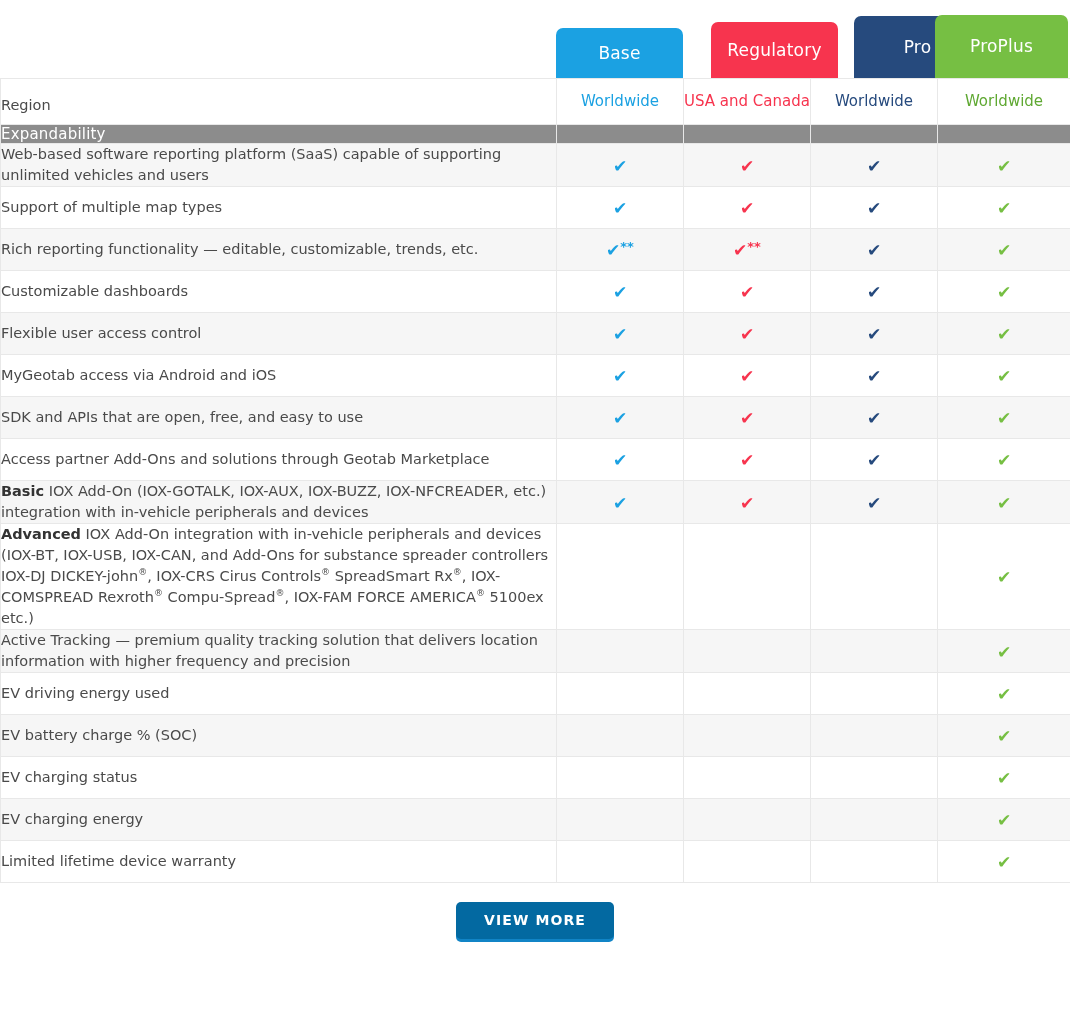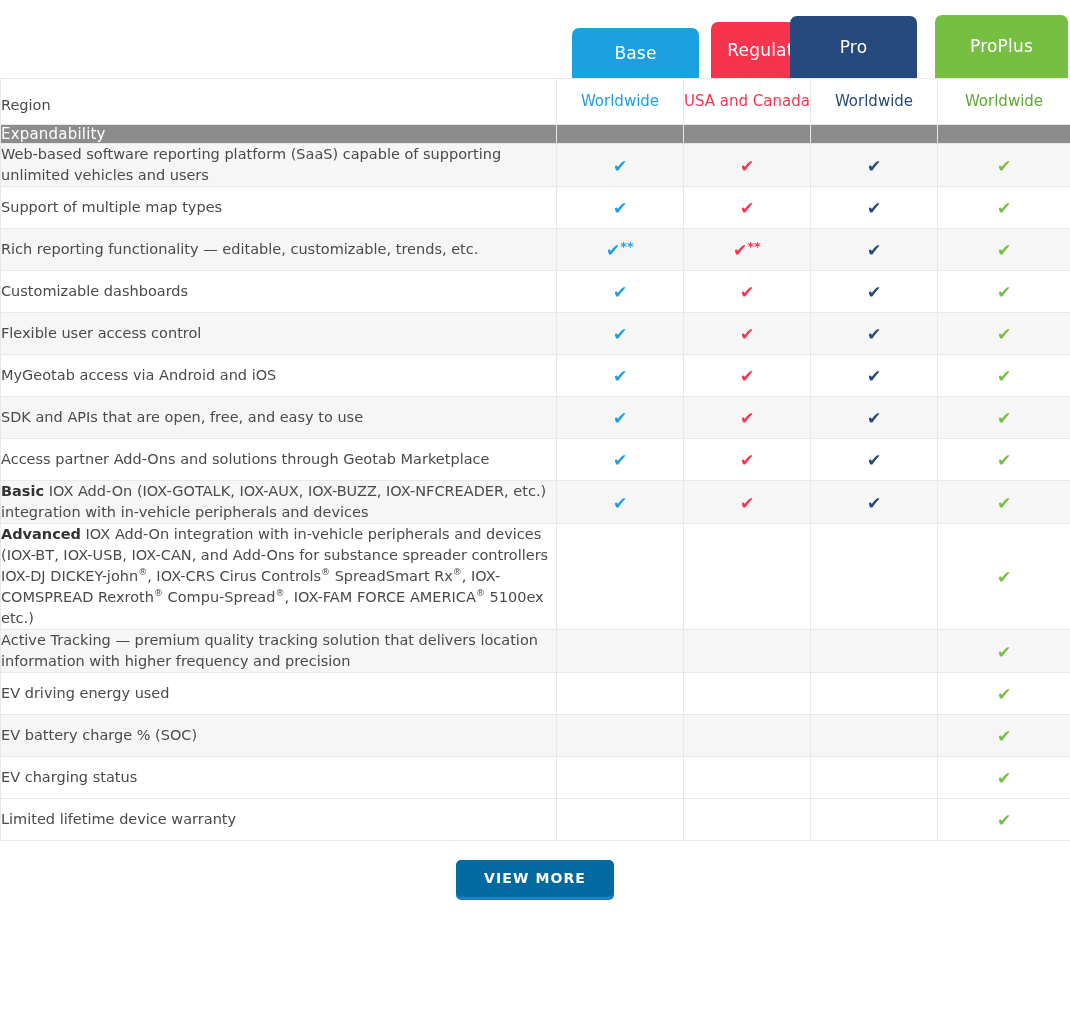--- a/index.html
+++ b/index.html
@@ -29,23 +29,23 @@
     border-radius: 7px 7px 0 0;
     color: #ffffff;
     font-size: 17px;
     letter-spacing: .2px;
     display: flex;
     align-items: center;
     justify-content: center;
     text-align: center;
     line-height: 1.1;
   }
-  .tab-base     { left: 572px; width: 127px; height: 50px; }
+  .tab-base     { left: 556px; width: 127px; height: 50px; }
   .tab-reg      { left: 683px; width: 127px; height: 56px; margin-left: 28px; }
-  .tab-pro      { left: 790px; width: 127px; height: 62px; }
+  .tab-pro      { left: 854px; width: 127px; height: 62px; }
   .tab-proplus  { left: 935px; width: 133px; height: 63px; }
 
   
   table.cmp {
     border-collapse: collapse;
     width: 1070px;
     table-layout: fixed;
   }
   table.cmp col.c-feature { width: 556px; }
   table.cmp col.c-plan    { width: 127px; }
@@ -263,20 +263,27 @@
         <td class="mark"></td>
         <td class="mark"><span class="ck" style="color: rgb(118, 191, 67);">✔</span></td>
       </tr>
       <tr class="plain">
         <td class="feature">EV charging status</td>
         <td class="mark"></td>
         <td class="mark"></td>
         <td class="mark"></td>
         <td class="mark"><span class="ck" style="color: rgb(118, 191, 67);">✔</span></td>
       </tr>
+      <tr class="alt">
+        <td class="feature">EV charging energy</td>
+        <td class="mark"></td>
+        <td class="mark"></td>
+        <td class="mark"></td>
+        <td class="mark"><span class="ck" style="color: rgb(118, 191, 67);">✔</span></td>
+      </tr>
       <tr class="plain">
         <td class="feature">Limited lifetime device warranty</td>
         <td class="mark"></td>
         <td class="mark"></td>
         <td class="mark"></td>
         <td class="mark"><span class="ck" style="color: rgb(118, 191, 67);">✔</span></td>
       </tr>
     </tbody>
 </table>
 

